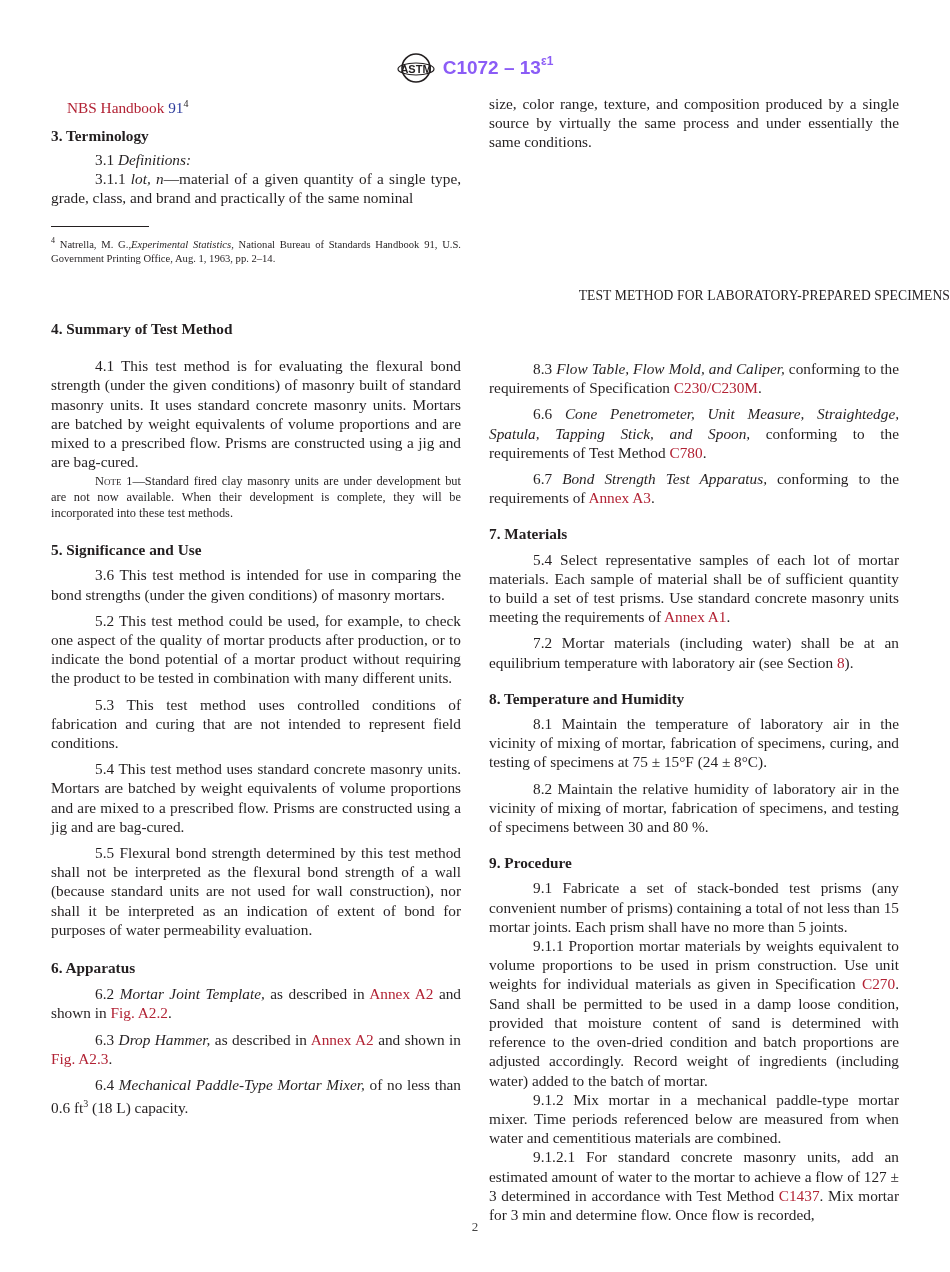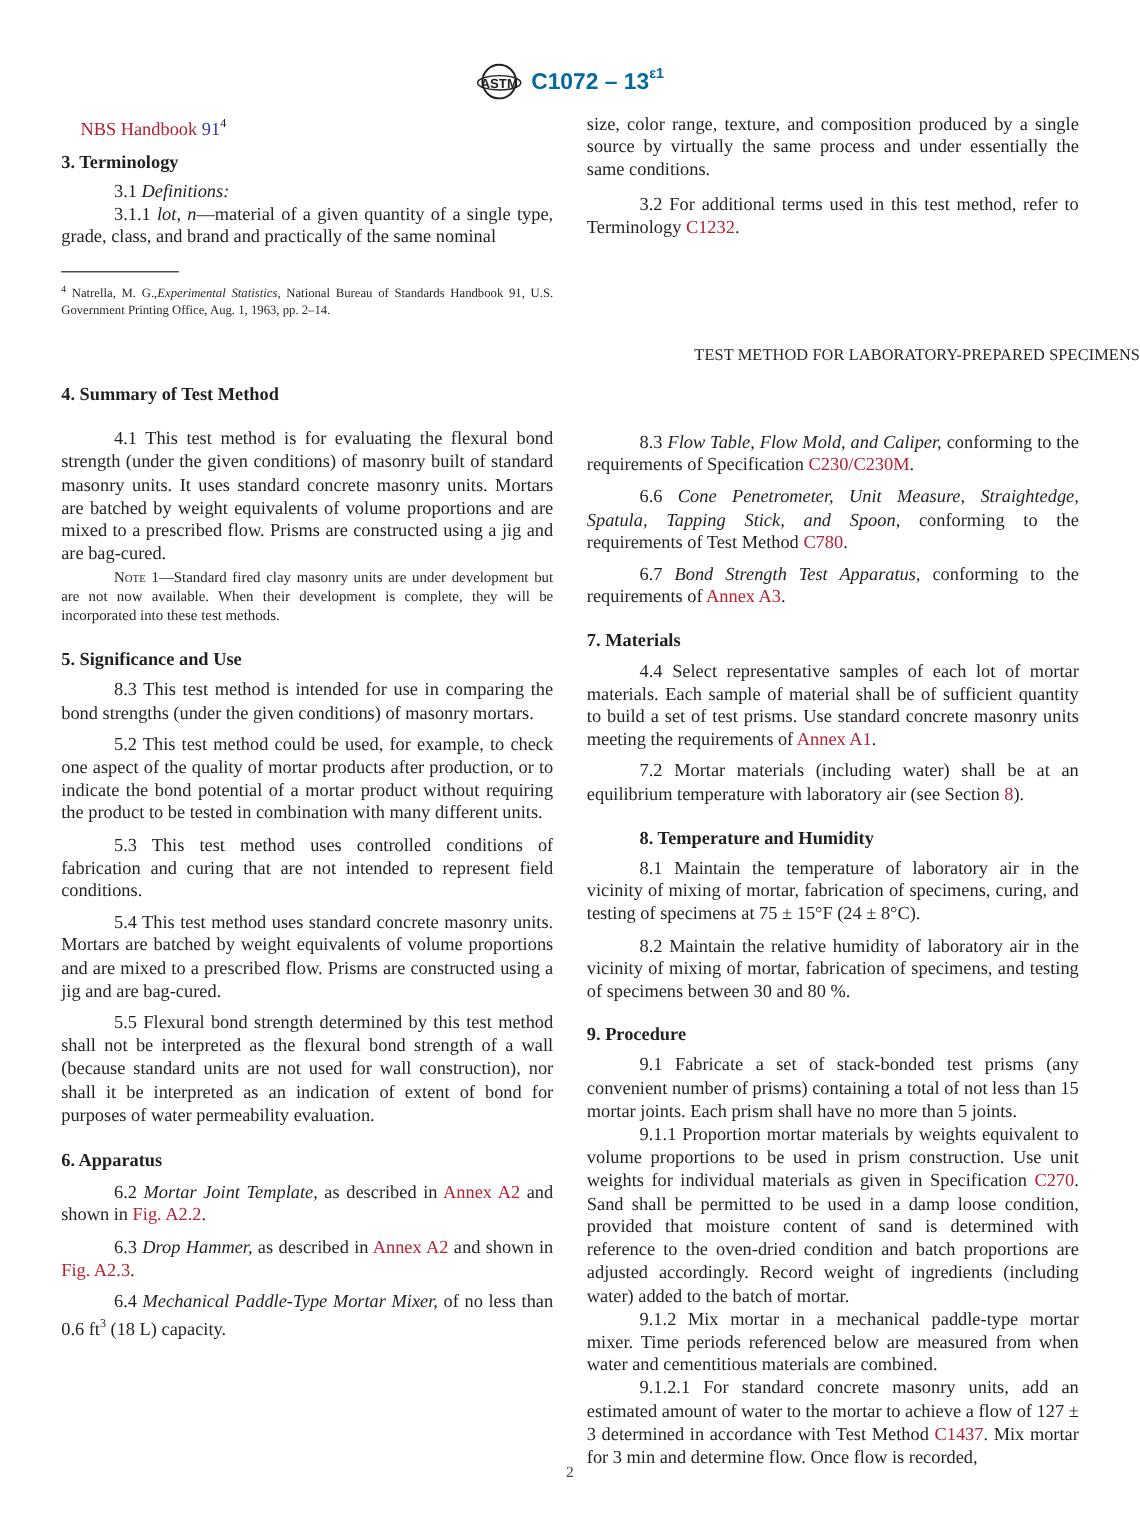--- a/index.html
+++ b/index.html
@@ -1,21 +1,21 @@
 <!DOCTYPE html>
 <html><head>
 <meta charset="utf-8">
 <style>
   html, body { margin:0; padding:0; background:#ffffff; }
   body { width:950px; height:1272px; position:relative; overflow:hidden;
          font-family:"Liberation Serif", "DejaVu Serif", serif; color:#231f20; }
   .header { position:absolute; top:52px; left:0; width:950px; text-align:center; height:34px; }
   .header .logo { display:inline-block; vertical-align:middle; width:38px; height:32px; margin-right:4px; }
   .header .code { display:inline-block; vertical-align:middle; font-family:"Liberation Sans", sans-serif;
-                  font-weight:bold; font-size:19px; color:#0369a1; }
+                  font-weight:bold; font-size:19px; color:#8b5cf6; }
   .header .code sup { font-size:12px; position:relative; top:-2px; }
   .col { position:absolute; width:410px; font-size:15.3px; line-height:19.2px; text-align:justify; }
   .p { margin:0; }
   .ind { text-indent:44px; }
   .gap { margin-top:7px; }
   .h { font-weight:bold; font-size:15.3px; margin:0; }
   .note { font-size:12.4px; line-height:15.6px; text-indent:44px; margin:0; }
   .note .sc { font-variant:small-caps; }
   .link { color:#b22234; }
   .link-blue { color:#2b3a9b; }
@@ -50,53 +50,52 @@
   <p class="p ind"><span>3.1.1 </span><i>lot, n</i><span>—material of a given quantity of a single type, grade, class, and brand and practically of the same nominal</span></p>
 </div>
 
 <div class="fnrule"></div>
 <div class="footnote">
   <span class="fnm">4</span><span> Natrella, M. G.,</span><i>Experimental Statistics</i><span>, National Bureau of Standards Handbook 91, U.S. Government Printing Office, Aug. 1, 1963, pp. 2–14.</span>
 </div>
 
 <div class="col" style="left:489px; top:94px;">
   <p class="p">size, color range, texture, and composition produced by a single source by virtually the same process and under essentially the same conditions.</p>
-  <p class="p ind" style="margin-top:9px;"><span>3.2 For additional terms used in this test method, refer to Terminology </span><a class="link">C1232</a><span>.</span></p>
 </div>
 
 <div class="center-title">TEST METHOD FOR LABORATORY-PREPARED SPECIMENS</div>
 
 <div class="col" style="left:51px; top:319px;">
   <p class="h">4. Summary of Test Method</p>
   <p class="p ind" style="margin-top:18px;">4.1 This test method is for evaluating the flexural bond strength (under the given conditions) of masonry built of standard masonry units. It uses standard concrete masonry units. Mortars are batched by weight equivalents of volume proportions and are mixed to a prescribed flow. Prisms are constructed using a jig and are bag-cured.</p>
   <p class="note" style="margin-top:3px;"><span class="sc">Note 1</span><span>—Standard fired clay masonry units are under development but are not now available. When their development is complete, they will be incorporated into these test methods.</span></p>
 
   <p class="h" style="margin-top:19px;">5. Significance and Use</p>
-  <p class="p ind" style="margin-top:6px;">8.3 This test method is intended for use in comparing the bond strengths (under the given conditions) of masonry mortars.</p>
+  <p class="p ind" style="margin-top:6px;">3.6 This test method is intended for use in comparing the bond strengths (under the given conditions) of masonry mortars.</p>
   <p class="p ind gap">5.2 This test method could be used, for example, to check one aspect of the quality of mortar products after production, or to indicate the bond potential of a mortar product without requiring the product to be tested in combination with many different units.</p>
   <p class="p ind gap">5.3 This test method uses controlled conditions of fabrication and curing that are not intended to represent field conditions.</p>
   <p class="p ind gap">5.4 This test method uses standard concrete masonry units. Mortars are batched by weight equivalents of volume proportions and are mixed to a prescribed flow. Prisms are constructed using a jig and are bag-cured.</p>
   <p class="p ind gap">5.5 Flexural bond strength determined by this test method shall not be interpreted as the flexural bond strength of a wall (because standard units are not used for wall construction), nor shall it be interpreted as an indication of extent of bond for purposes of water permeability evaluation.</p>
 
   <p class="h" style="margin-top:19px;">6. Apparatus</p>
   <p class="p ind gap"><span>6.2 </span><i>Mortar Joint Template,</i><span> as described in </span><a class="link">Annex A2</a><span> and shown in </span><a class="link">Fig. A2.2</a><span>.</span></p>
   <p class="p ind gap"><span>6.3 </span><i>Drop Hammer,</i><span> as described in </span><a class="link">Annex A2</a><span> and shown in </span><a class="link">Fig. A2.3</a><span>.</span></p>
   <p class="p ind gap"><span>6.4 </span><i>Mechanical Paddle-Type Mortar Mixer,</i><span> of no less than 0.6 ft</span><sup class="s">3</sup><span> (18 L) capacity.</span></p>
 </div>
 
 <div class="col" style="left:489px; top:359px;">
   <p class="p ind"><span>8.3 </span><i>Flow Table, Flow Mold, and Caliper,</i><span> conforming to the requirements of Specification </span><a class="link">C230/C230M</a><span>.</span></p>
   <p class="p ind gap"><span>6.6 </span><i>Cone Penetrometer, Unit Measure, Straightedge, Spatula, Tapping Stick, and Spoon,</i><span> conforming to the requirements of Test Method </span><a class="link">C780</a><span>.</span></p>
   <p class="p ind gap"><span>6.7 </span><i>Bond Strength Test Apparatus,</i><span> conforming to the requirements of </span><a class="link">Annex A3</a><span>.</span></p>
 
   <p class="h" style="margin-top:17px;">7. Materials</p>
-  <p class="p ind" style="margin-top:6px;"><span>4.4 Select representative samples of each lot of mortar materials. Each sample of material shall be of sufficient quantity to build a set of test prisms. Use standard concrete masonry units meeting the requirements of </span><a class="link">Annex A1</a><span>.</span></p>
+  <p class="p ind" style="margin-top:6px;"><span>5.4 Select representative samples of each lot of mortar materials. Each sample of material shall be of sufficient quantity to build a set of test prisms. Use standard concrete masonry units meeting the requirements of </span><a class="link">Annex A1</a><span>.</span></p>
   <p class="p ind gap"><span>7.2 Mortar materials (including water) shall be at an equilibrium temperature with laboratory air (see Section </span><a class="link">8</a><span>).</span></p>
 
-  <p class="h" style="margin-top:17px;margin-left:44px;">8. Temperature and Humidity</p>
+  <p class="h" style="margin-top:17px;">8. Temperature and Humidity</p>
   <p class="p ind" style="margin-top:6px;">8.1 Maintain the temperature of laboratory air in the vicinity of mixing of mortar, fabrication of specimens, curing, and testing of specimens at 75 ± 15°F (24 ± 8°C).</p>
   <p class="p ind gap">8.2 Maintain the relative humidity of laboratory air in the vicinity of mixing of mortar, fabrication of specimens, and testing of specimens between 30 and 80 %.</p>
 
   <p class="h" style="margin-top:17px;">9. Procedure</p>
   <p class="p ind" style="margin-top:6px;">9.1 Fabricate a set of stack-bonded test prisms (any convenient number of prisms) containing a total of not less than 15 mortar joints. Each prism shall have no more than 5 joints.</p>
   <p class="p ind"><span>9.1.1 Proportion mortar materials by weights equivalent to volume proportions to be used in prism construction. Use unit weights for individual materials as given in Specification </span><a class="link">C270</a><span>. Sand shall be permitted to be used in a damp loose condition, provided that moisture content of sand is determined with reference to the oven-dried condition and batch proportions are adjusted accordingly. Record weight of ingredients (including water) added to the batch of mortar.</span></p>
   <p class="p ind">9.1.2 Mix mortar in a mechanical paddle-type mortar mixer. Time periods referenced below are measured from when water and cementitious materials are combined.</p>
   <p class="p ind"><span>9.1.2.1 For standard concrete masonry units, add an estimated amount of water to the mortar to achieve a flow of 127 ± 3 determined in accordance with Test Method </span><a class="link">C1437</a><span>. Mix mortar for 3 min and determine flow. Once flow is recorded,</span></p>
 </div>
 

